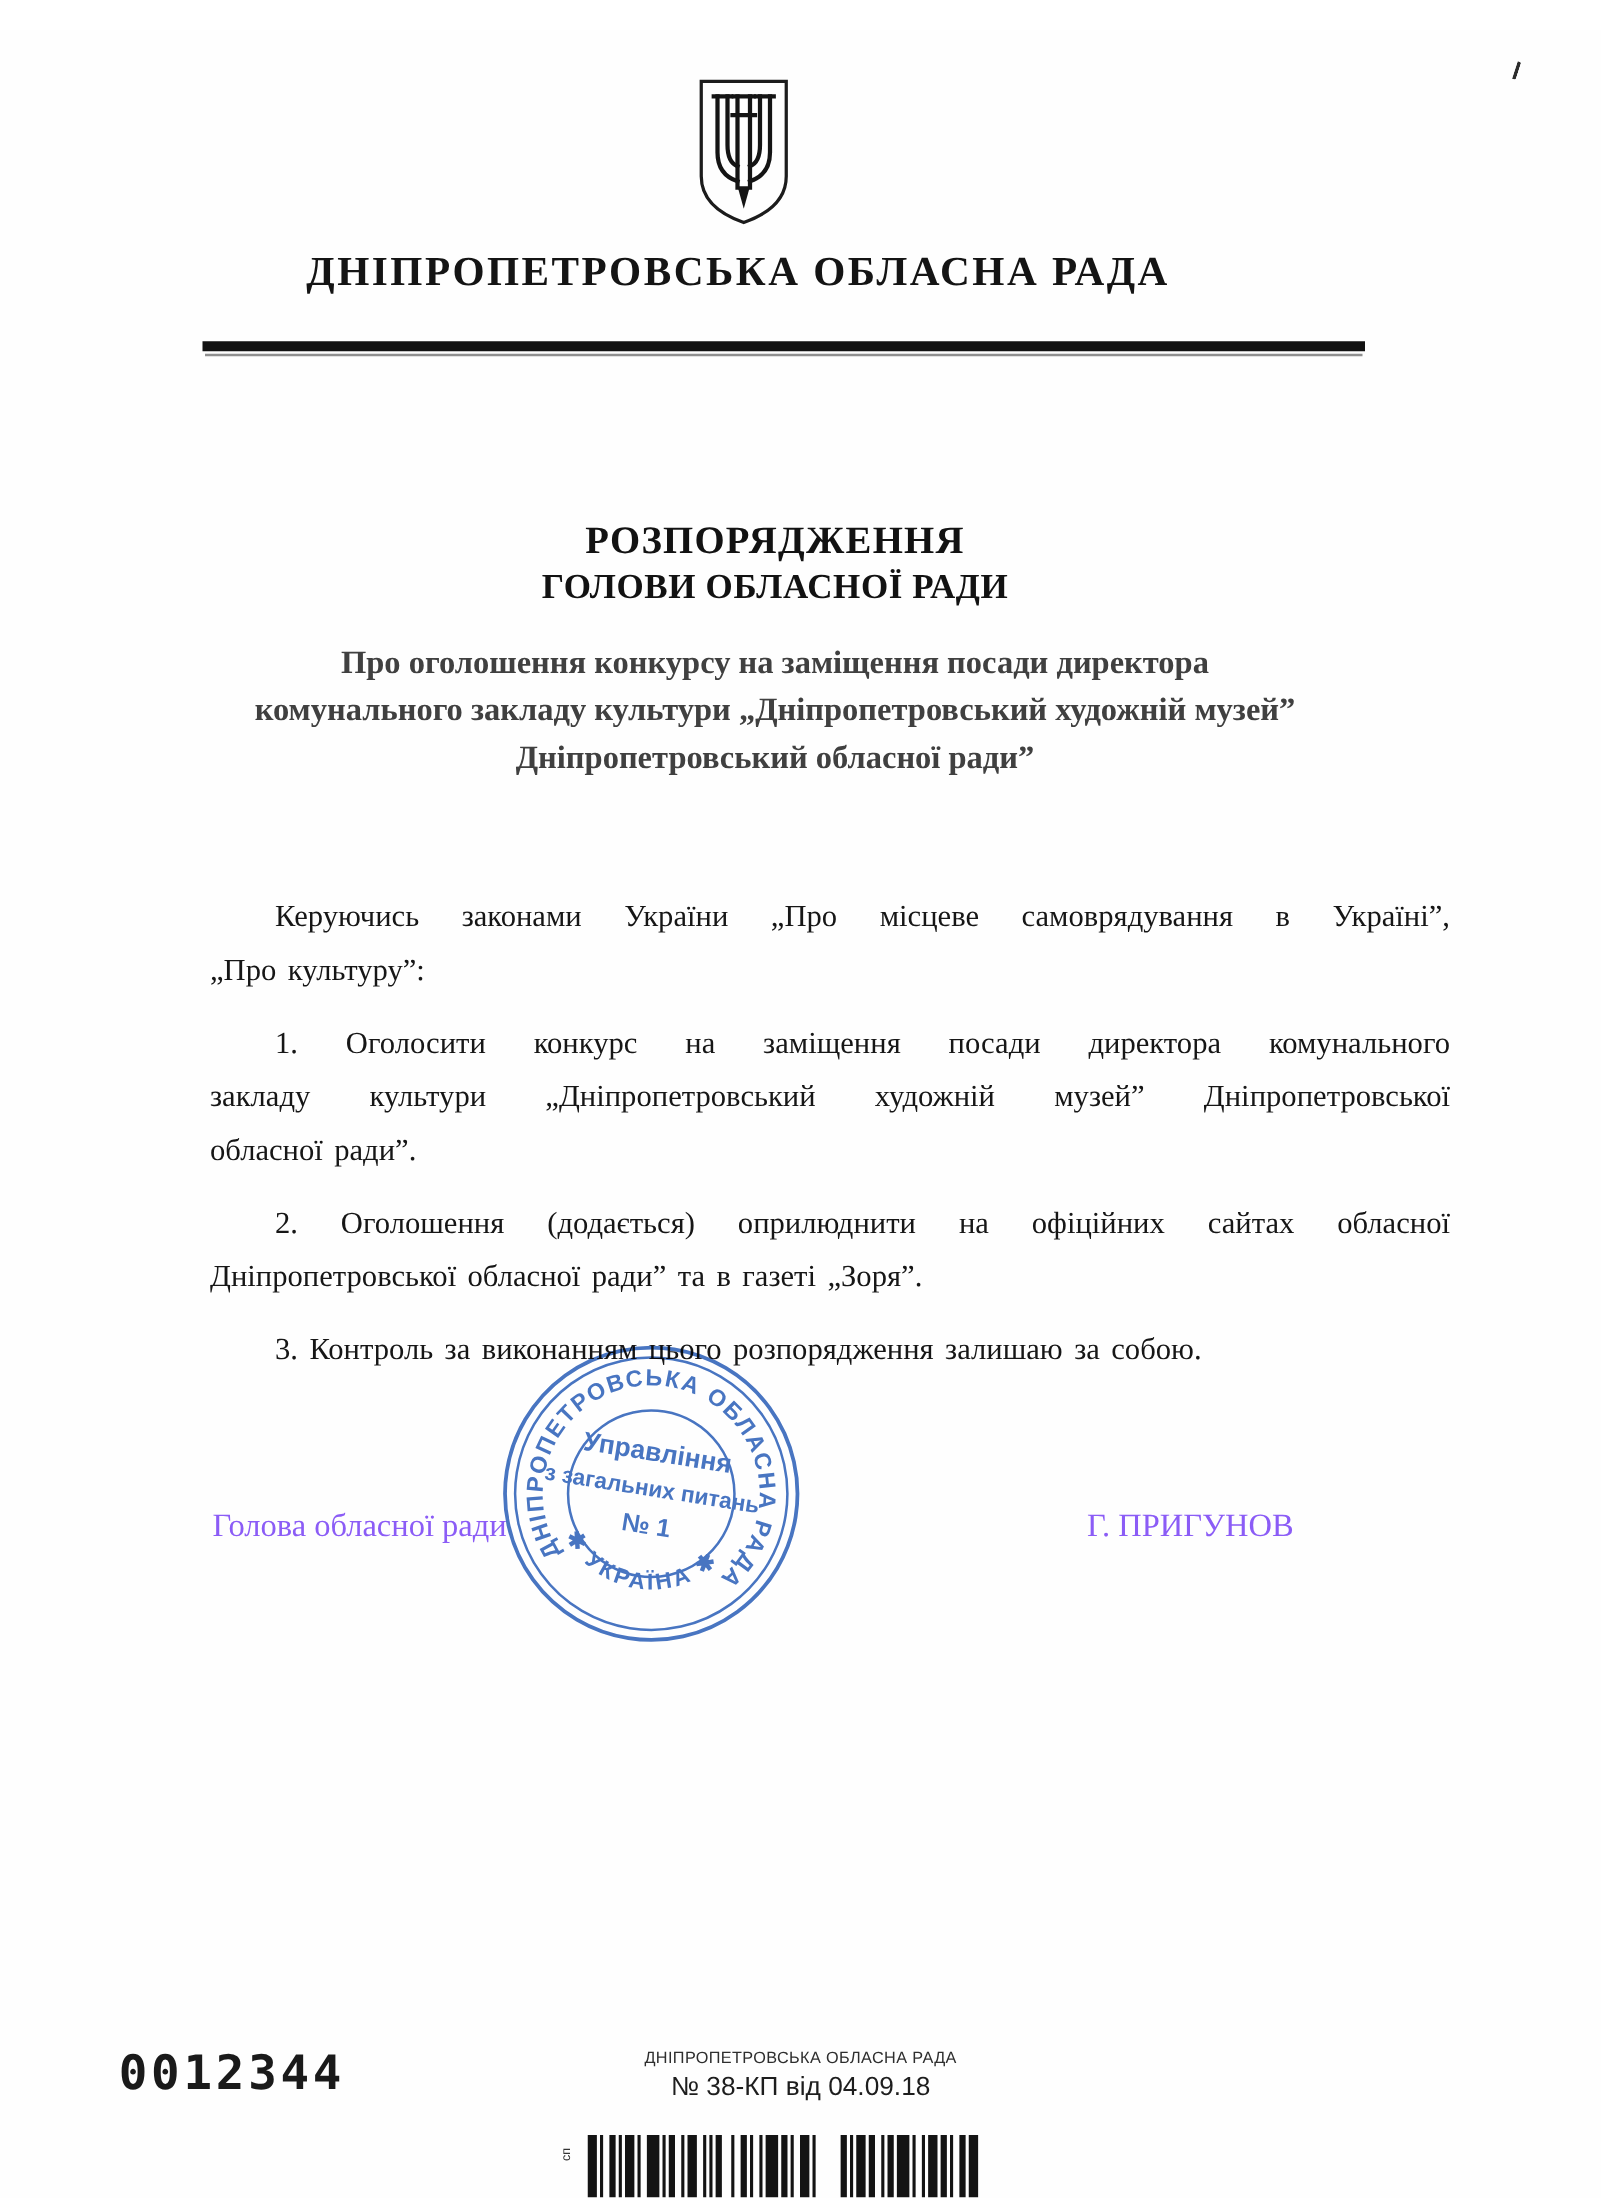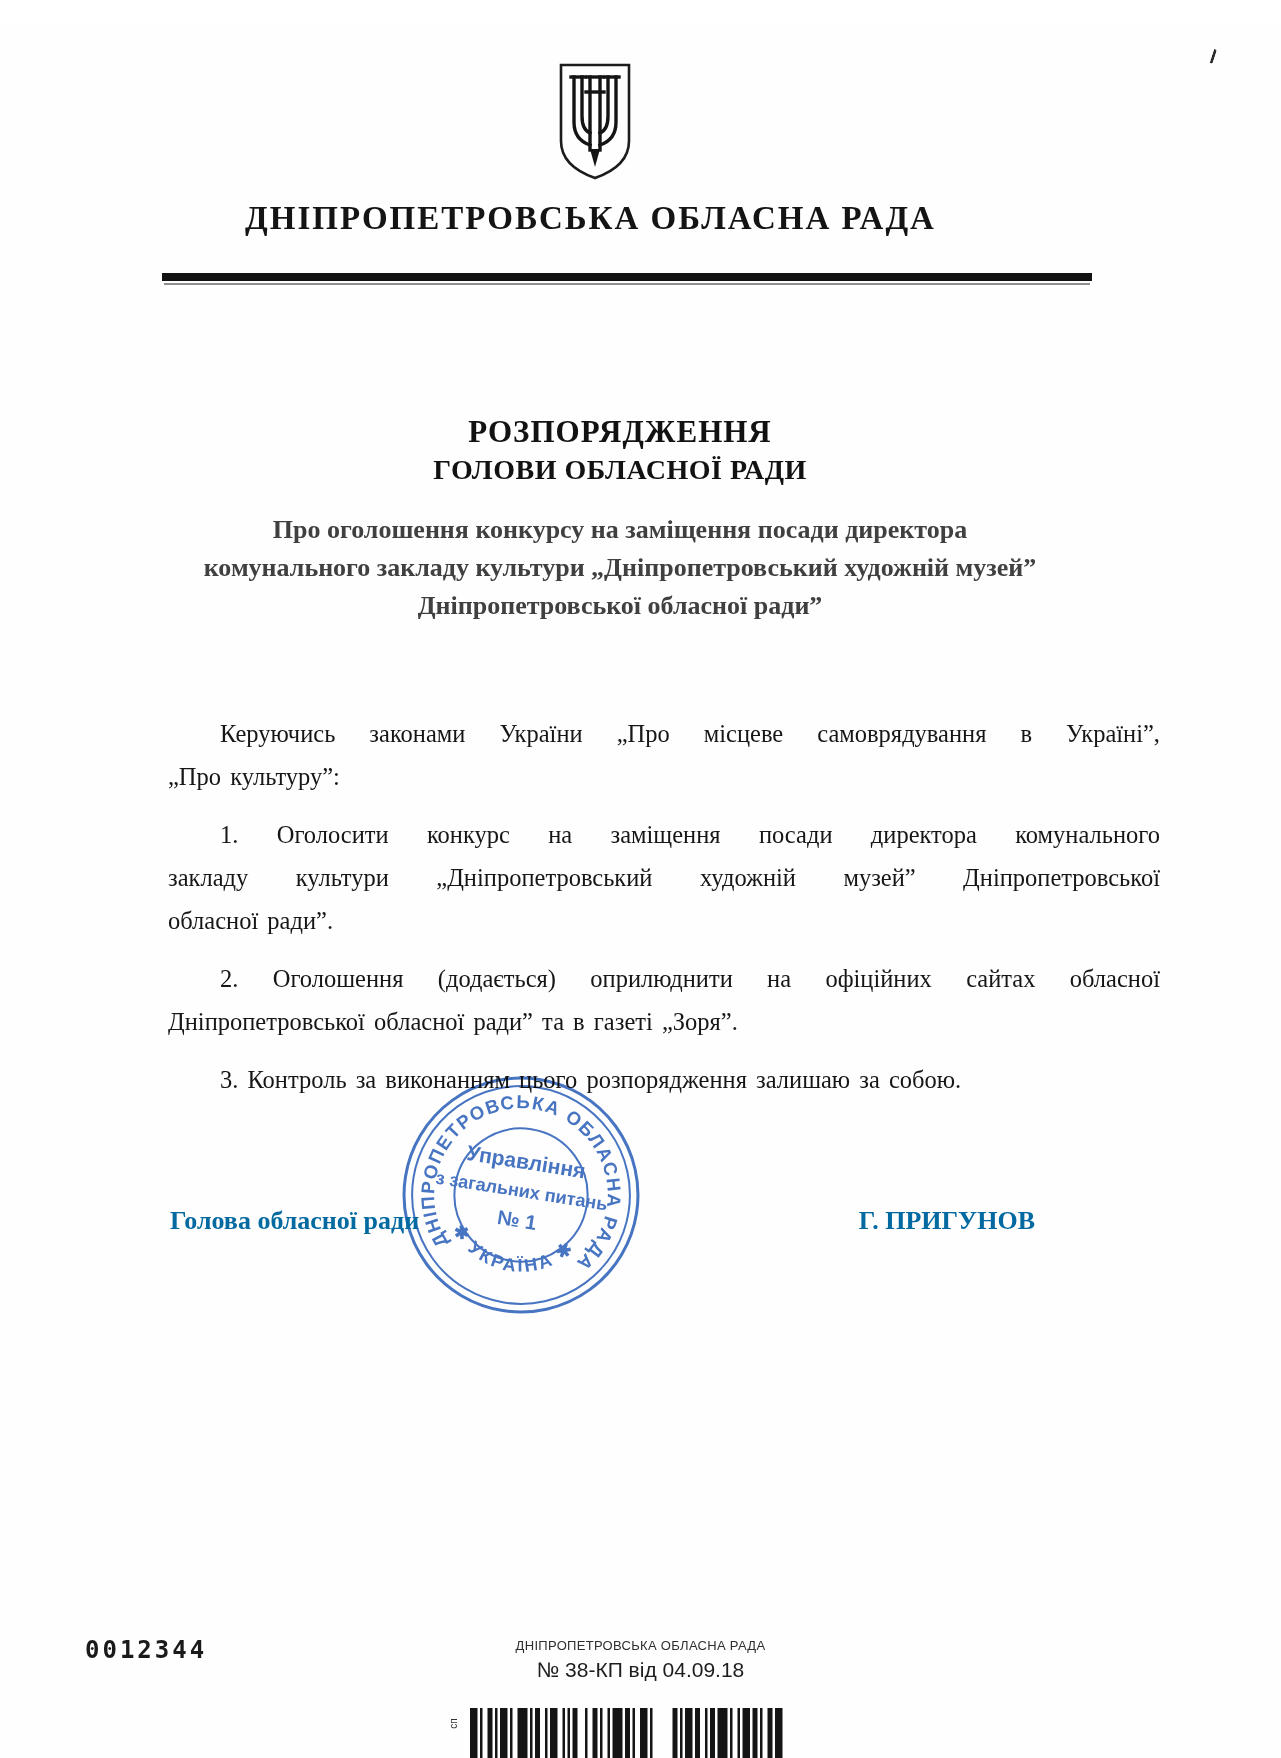--- a/index.html
+++ b/index.html
@@ -30,24 +30,24 @@
   .stamp{position:absolute;left:400px;top:1050px;width:242px;height:242px;
          transform:rotate(9deg);mix-blend-mode:multiply;opacity:.93;}
   .stamp text{font-family:"Liberation Sans",sans-serif;font-weight:bold;}
   .st-ring{font-size:18.5px;letter-spacing:1.5px;}
   .st-ring2{font-size:18px;letter-spacing:2.5px;}
   .st-c1{font-size:21px;}
   .st-c2{font-size:18px;}
   .st-c3{font-size:20px;}
 
   .sig-row{position:absolute;left:170px;right:246px;top:1182px;display:flex;
-           justify-content:space-between;font-weight:bold;font-size:26px;color:#0369a1;}
+           justify-content:space-between;font-weight:normal;font-size:26px;color:#8b5cf6;}
 
-  .serial{position:absolute;left:85px;top:1612px;font-family:"DejaVu Sans Mono",monospace;
-          font-weight:bold;font-size:24px;letter-spacing:3px;color:#1a1a1a;}
+  .serial{position:absolute;left:95px;top:1612px;font-family:"DejaVu Sans Mono",monospace;
+          font-weight:bold;font-size:38px;letter-spacing:3px;color:#1a1a1a;}
 
   .footer-reg{position:absolute;left:0;right:0;top:1614px;text-align:center;
               font-family:"Liberation Sans",sans-serif;color:#2e2e2e;}
   .reg-org1,.reg-org2{font-size:13px;line-height:16px;letter-spacing:.3px;}
   .reg-num{font-size:21px;margin-top:4px;color:#1d1d1d;}
 
   .barcode-wrap{position:absolute;left:452px;top:1684px;width:350px;height:54px;}
   .barcode-label{position:absolute;left:-4px;top:10px;font-family:"Liberation Sans",sans-serif;
                  font-size:10px;color:#333;transform:rotate(-90deg);}
   .barcode{position:absolute;left:18px;top:0;width:315px;height:50px;}
@@ -82,21 +82,21 @@
   <div class="rule"></div>
 
   <div class="doc-type">
     <div class="doc-type-l1">РОЗПОРЯДЖЕННЯ</div>
     <div class="doc-type-l2">ГОЛОВИ ОБЛАСНОЇ РАДИ</div>
   </div>
 
   <div class="subject">
     <div>Про оголошення конкурсу на заміщення посади директора</div>
     <div>комунального закладу культури „Дніпропетровський художній музей”</div>
-    <div>Дніпропетровської обласної ради”</div>
+    <div>Дніпропетровський обласної ради”</div>
   </div>
 
   <div class="body-text">
       <div class="para">
         <div class="line first">Керуючись законами України „Про місцеве самоврядування в Україні”,</div>
         <div class="line last">„Про культуру”:</div>
       </div>
       <div class="para">
         <div class="line first">1. Оголосити конкурс на заміщення посади директора комунального</div>
         <div class="line">закладу культури „Дніпропетровський художній музей” Дніпропетровської</div>

